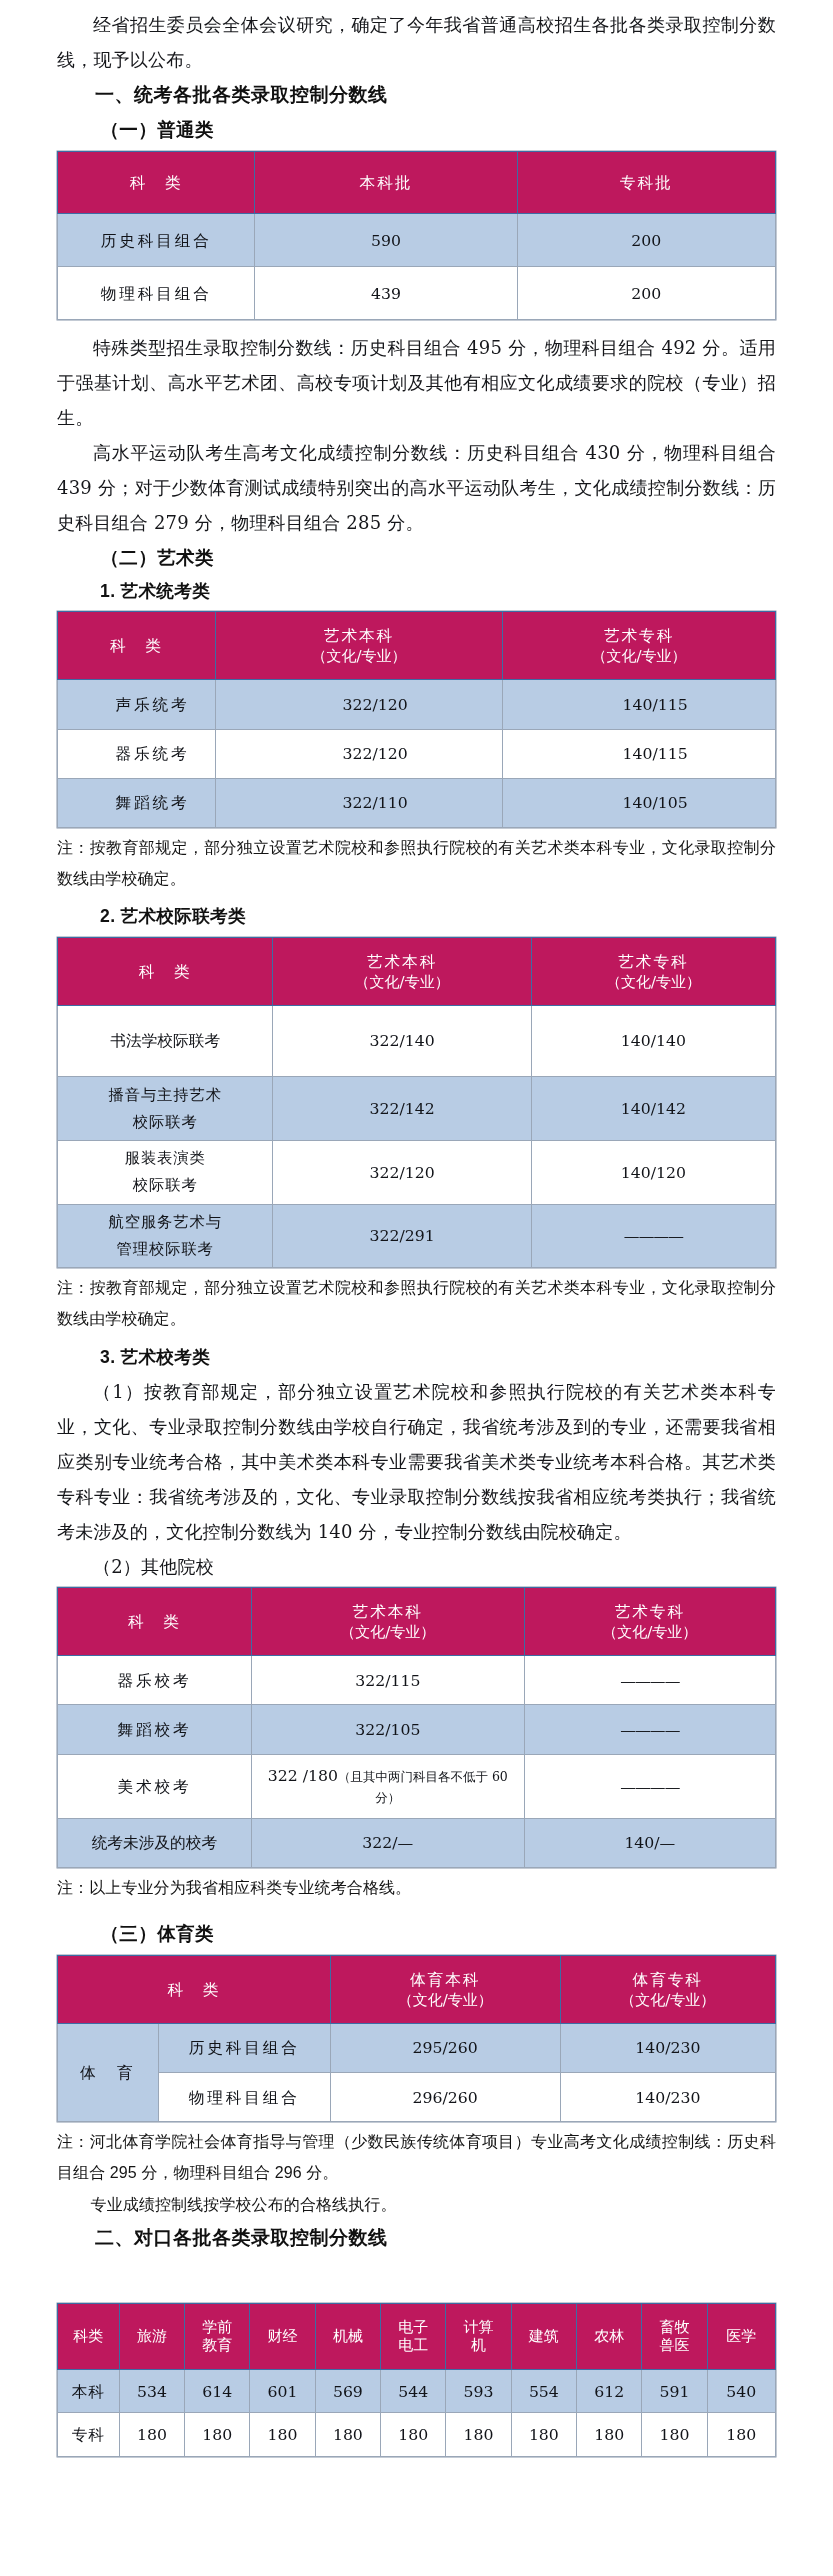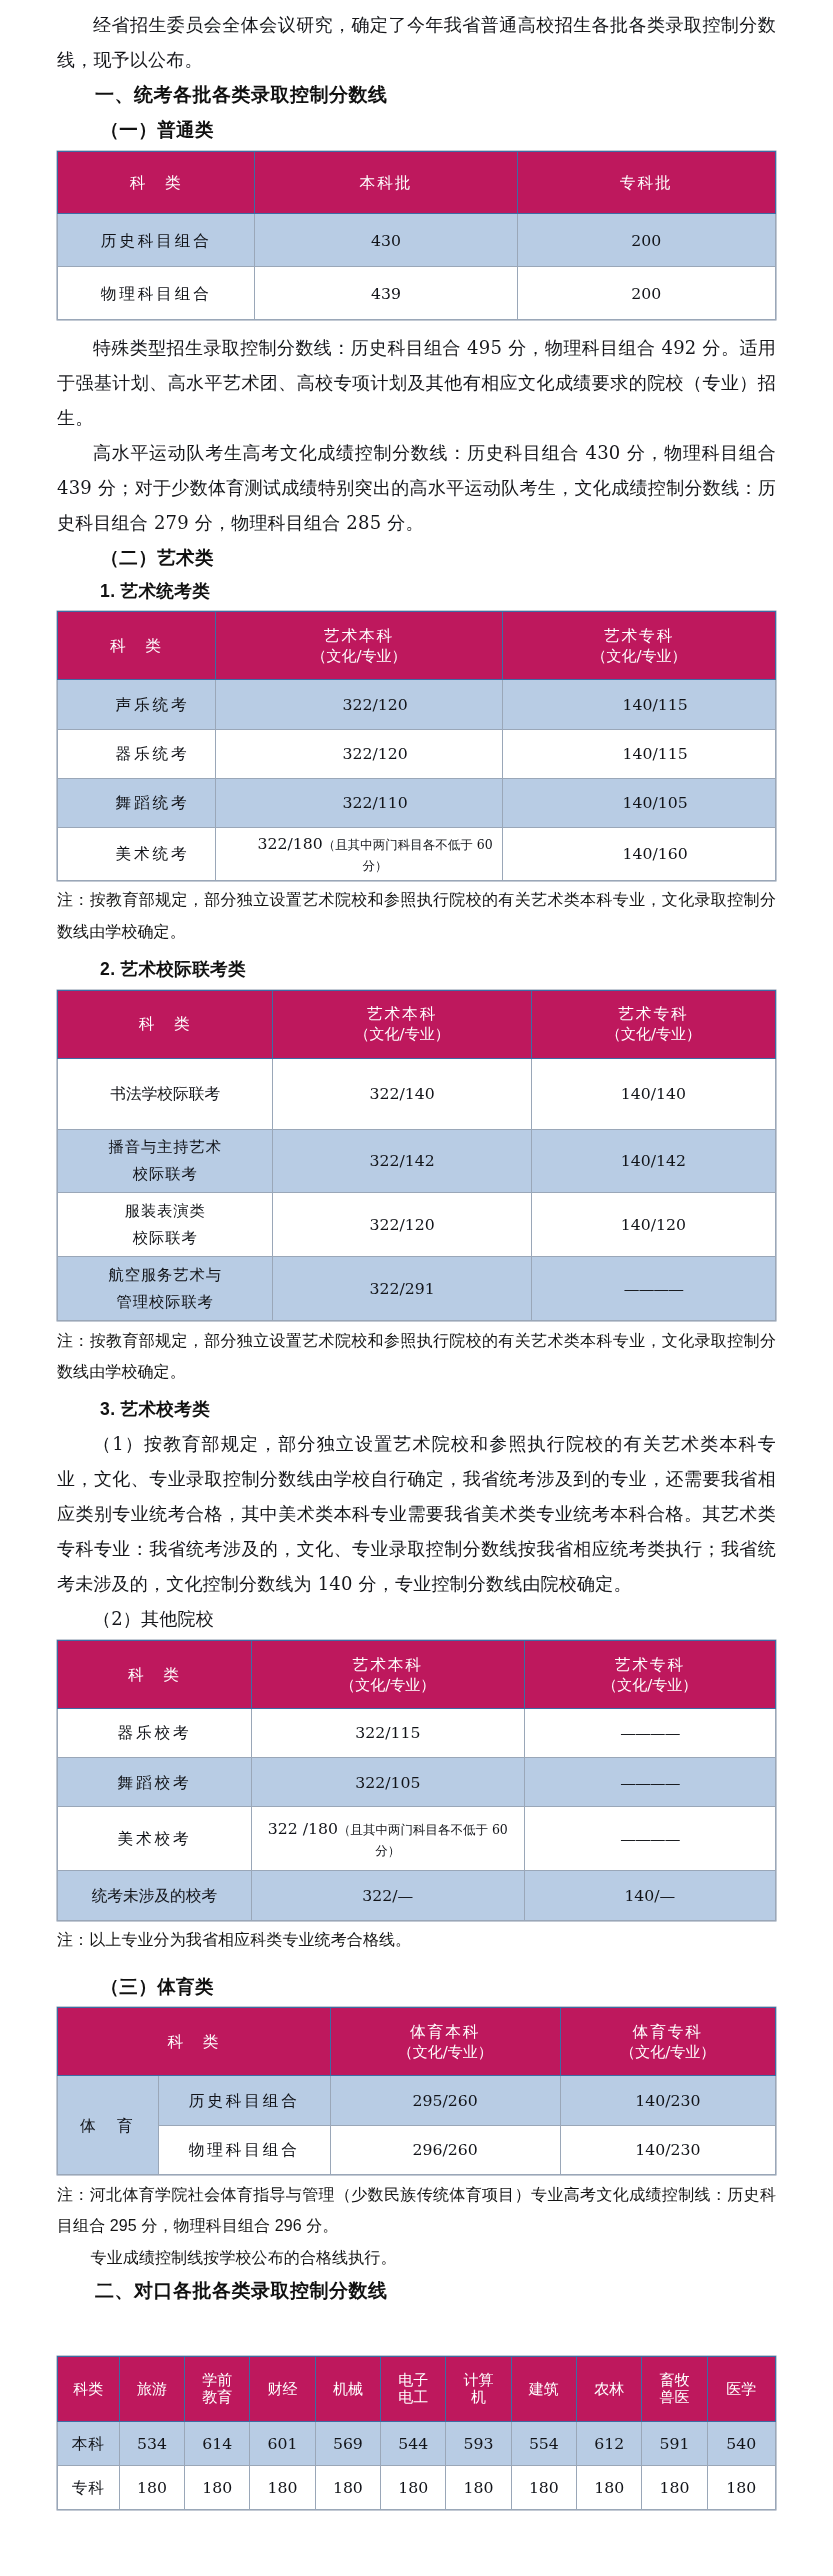--- a/index.html
+++ b/index.html
@@ -173,21 +173,21 @@
     <thead>
       <tr>
         <th>科　类</th>
         <th>本科批</th>
         <th>专科批</th>
       </tr>
     </thead>
     <tbody>
       <tr class="band">
         <td class="cat-cell">历史科目组合</td>
-        <td>430</td>
+        <td>590</td>
         <td>200</td>
       </tr>
       <tr class="plain">
         <td class="cat-cell">物理科目组合</td>
         <td>439</td>
         <td>200</td>
       </tr>
     </tbody>
   </table>
 
@@ -225,27 +225,20 @@
       </tr>
       <tr class="plain">
         <td class="cat-cell">器乐统考</td>
         <td>322/120</td>
         <td>140/115</td>
       </tr>
       <tr class="band">
         <td class="cat-cell">舞蹈统考</td>
         <td>322/110</td>
         <td>140/105</td>
-      </tr>
-      <tr class="plain">
-        <td class="cat-cell">美术统考</td>
-        <td>
-          <span>322/180</span><span class="small-note">（且其中两门科目各不低于 60 分）</span>
-        </td>
-        <td>140/160</td>
       </tr>
     </tbody>
   </table>
 
   <p class="note"><span>注：</span><span>按教育部规定，部分独立设置艺术院校和参照执行院校的有关艺术类本科专业，文化录取控制分数线由学校确定。</span></p>
 
   <div class="spacer-s"></div>
   <h3 class="heading3">2. 艺术校际联考类</h3>
 
   <table class="grid t-lianka">

